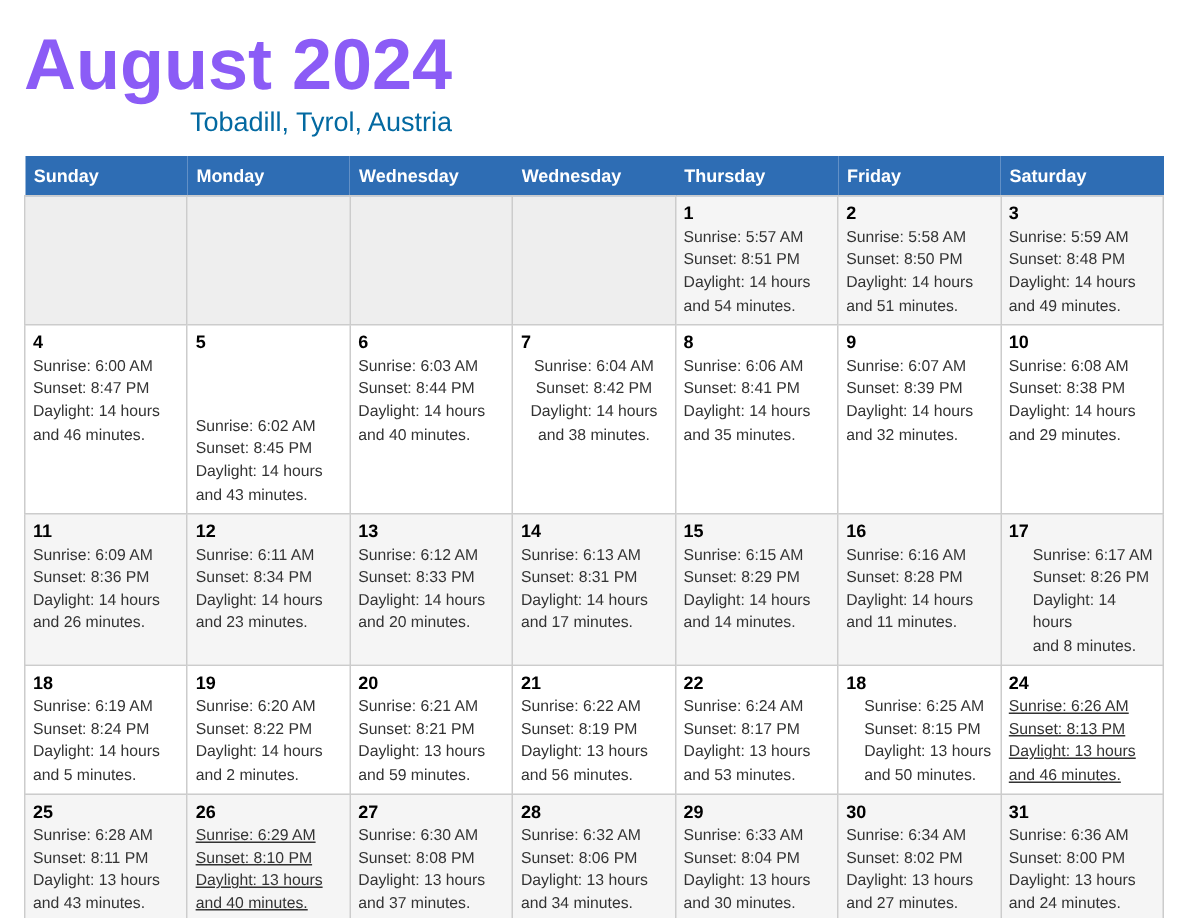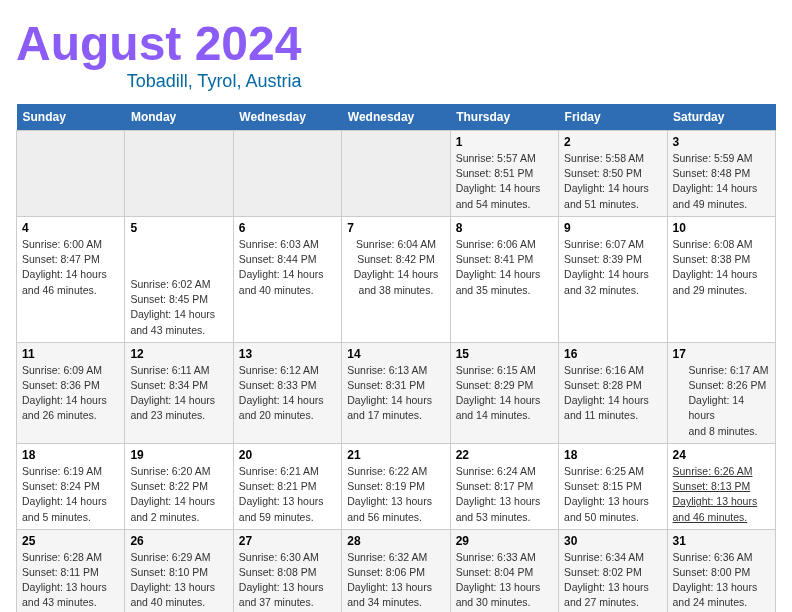--- a/index.html
+++ b/index.html
@@ -272,21 +272,21 @@
         </td>
         <td>
           <span class="day-num">22</span>
           <div class="day-info" style="white-space: pre-line;">Sunrise: 6:24 AM
 Sunset: 8:17 PM
 Daylight: 13 hours
 and 53 minutes.</div>
         </td>
         <td>
           <span class="day-num">18</span>
-          <div class="day-info" style="white-space: pre-line;">Sunrise: 6:25 AM
+          <div class="day-info" style="white-space: pre-line; margin-left: 12px;">Sunrise: 6:25 AM
 Sunset: 8:15 PM
 Daylight: 13 hours
 and 50 minutes.</div>
         </td>
         <td>
           <span class="day-num">24</span>
           <div class="day-info" style="white-space: pre-line; text-decoration: underline;">Sunrise: 6:26 AM
 Sunset: 8:13 PM
 Daylight: 13 hours
 and 46 minutes.</div>
@@ -295,21 +295,21 @@
       <tr>
         <td>
           <span class="day-num">25</span>
           <div class="day-info" style="white-space: pre-line;">Sunrise: 6:28 AM
 Sunset: 8:11 PM
 Daylight: 13 hours
 and 43 minutes.</div>
         </td>
         <td>
           <span class="day-num">26</span>
-          <div class="day-info" style="white-space: pre-line;">Sunrise: 6:29 AM
+          <div class="day-info" style="white-space: pre-line; text-decoration: underline;">Sunrise: 6:29 AM
 Sunset: 8:10 PM
 Daylight: 13 hours
 and 40 minutes.</div>
         </td>
         <td>
           <span class="day-num">27</span>
           <div class="day-info" style="white-space: pre-line;">Sunrise: 6:30 AM
 Sunset: 8:08 PM
 Daylight: 13 hours
 and 37 minutes.</div>

